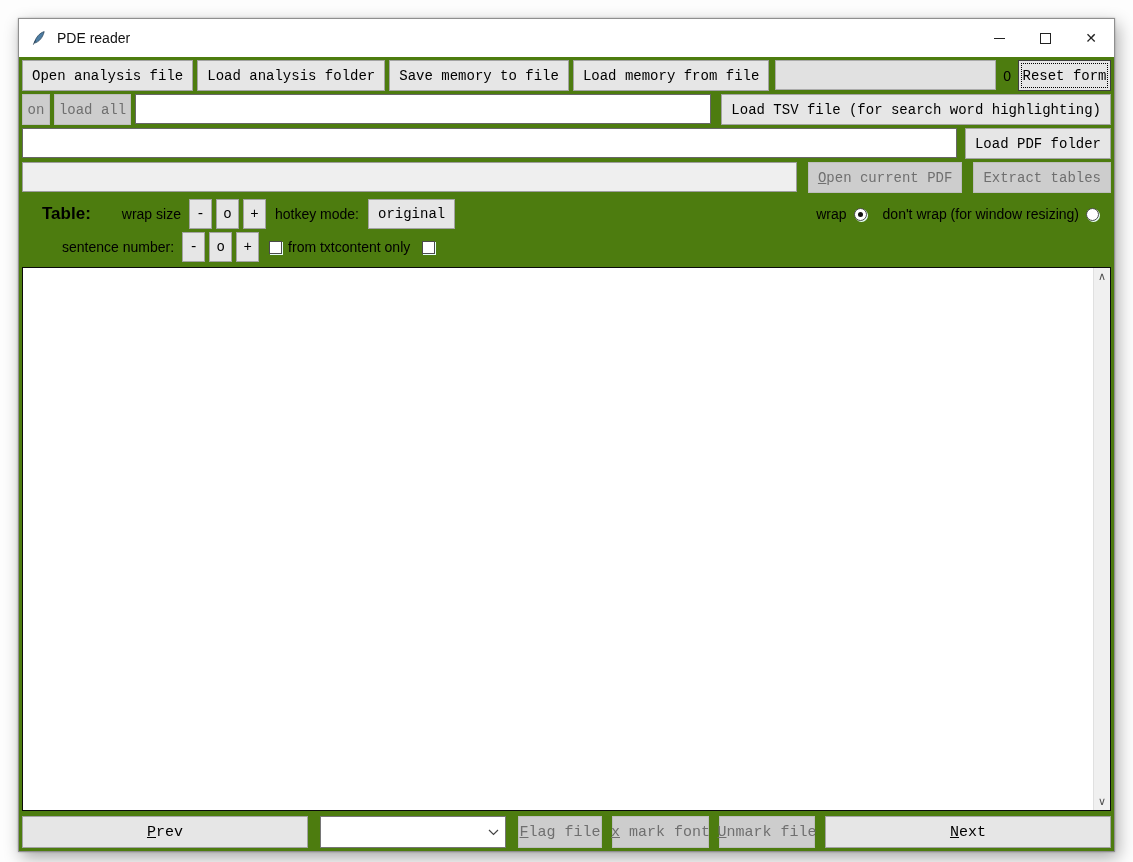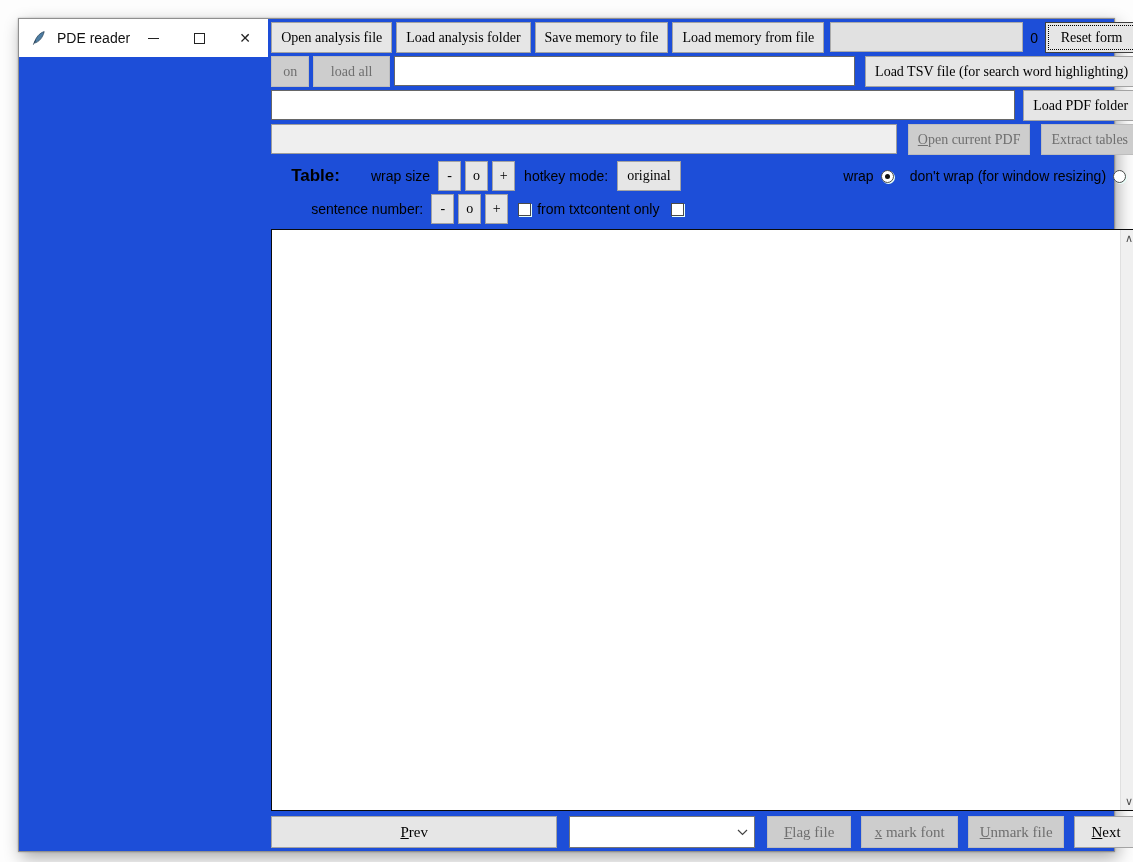--- a/index.html
+++ b/index.html
@@ -1,41 +1,41 @@
 <!DOCTYPE html>
 <html><head>
 <meta charset="utf-8">
 <style>
   * { box-sizing: border-box; margin: 0; padding: 0; }
   html,body { width:1133px; height:862px; overflow:hidden; background:#fdfdfd;
               font-family:"Liberation Sans", sans-serif; }
 
   .window{ position:absolute; left:18px; top:18px; width:1097px; height:834px;
-           background:#1d4ed8; border:1px solid #8f8f8f;
+           background:#4d7c0f; border:1px solid #8f8f8f;
            box-shadow:3px 6px 16px rgba(0,0,0,.33), 0 0 2px rgba(0,0,0,.25);
-           display:flex; flex-direction:row; }
+           display:flex; flex-direction:column; }
 
   
   .titlebar{ height:38px; background:#ffffff; display:flex; align-items:center; flex:0 0 auto; }
   .titlebar .app-icon{ margin:0 10px 0 12px; width:16px; height:16px; }
   .titlebar .title{ font-size:14px; color:#111; }
   .win-controls{ margin-left:auto; display:flex; height:100%; }
   .winbtn{ width:46px; height:100%; display:flex; align-items:center; justify-content:center; background:transparent; border:none; }
   .min-glyph{ width:11px; height:1px; background:#222; }
   .max-glyph{ width:11px; height:11px; border:1px solid #222; background:transparent; }
   .close-glyph{ font-size:14px; color:#222; line-height:1; }
 
   
   .client{ flex:1; display:flex; flex-direction:column; padding:3px; gap:3px; min-height:0; }
   .row{ display:flex; align-items:stretch; flex:0 0 auto; }
 
   
   .btn{ background:#e6e6e6; border:1px solid #a3a3a3; color:#000; font-size:14px;
         display:flex; align-items:center; justify-content:center; padding:0 9px;
-        font-family:Liberation Serif, serif; white-space:pre; }
+        font-family:Liberation Mono, monospace; white-space:pre; }
   .btn.disabled{ background:#cdcdcd; border-color:#bdbdbd; color:#6f6f6f; }
   .btn.focused{ border:1px solid #3f3f3f; outline:1px dotted #000; outline-offset:-4px; }
   .btn-sm{ width:23px; padding:0; }
 
   
   .entry{ background:#fff; border:1px solid #676767; height:30px; font-size:14px; padding:0 5px;
           font-family:"Liberation Sans", sans-serif; }
   .entry.gray{ background:#e1e1e1; border-color:#ababab; }
   .entry.gray2{ background:#efefef; border-color:#9d9d9d; }
   .combo{ background:#fff; border:1px solid #767676; display:flex; align-items:center; padding:0 6px; }
@@ -97,21 +97,21 @@
       <button class="btn">Open analysis file</button>
       <button class="btn">Load analysis folder</button>
       <button class="btn">Save memory to file</button>
       <button class="btn">Load memory from file</button>
       <input class="entry gray" style="flex: 1 1 0%; margin-left: 2px;" value="">
       <span class="lbl" style="padding:0 3px;">0</span>
       <button class="btn focused" style="width:93px;">Reset form</button>
     </div>
 
     <div class="row" style="gap:4px; height:31px;">
-      <button class="btn disabled" style="width:38px;">on</button>
+      <button class="btn disabled" style="width:28px;">on</button>
       <button class="btn disabled" style="width:77px;">load all</button>
       <input class="entry" style="flex: 1 1 0%; margin-right: 6px;" value="">
       <button class="btn">Load TSV file (for search word highlighting)</button>
     </div>
 
     <div class="row" style="gap:8px; height:31px;">
       <input class="entry" style="flex: 1 1 0%;" value="">
       <button class="btn">Load PDF folder</button>
     </div>
 

